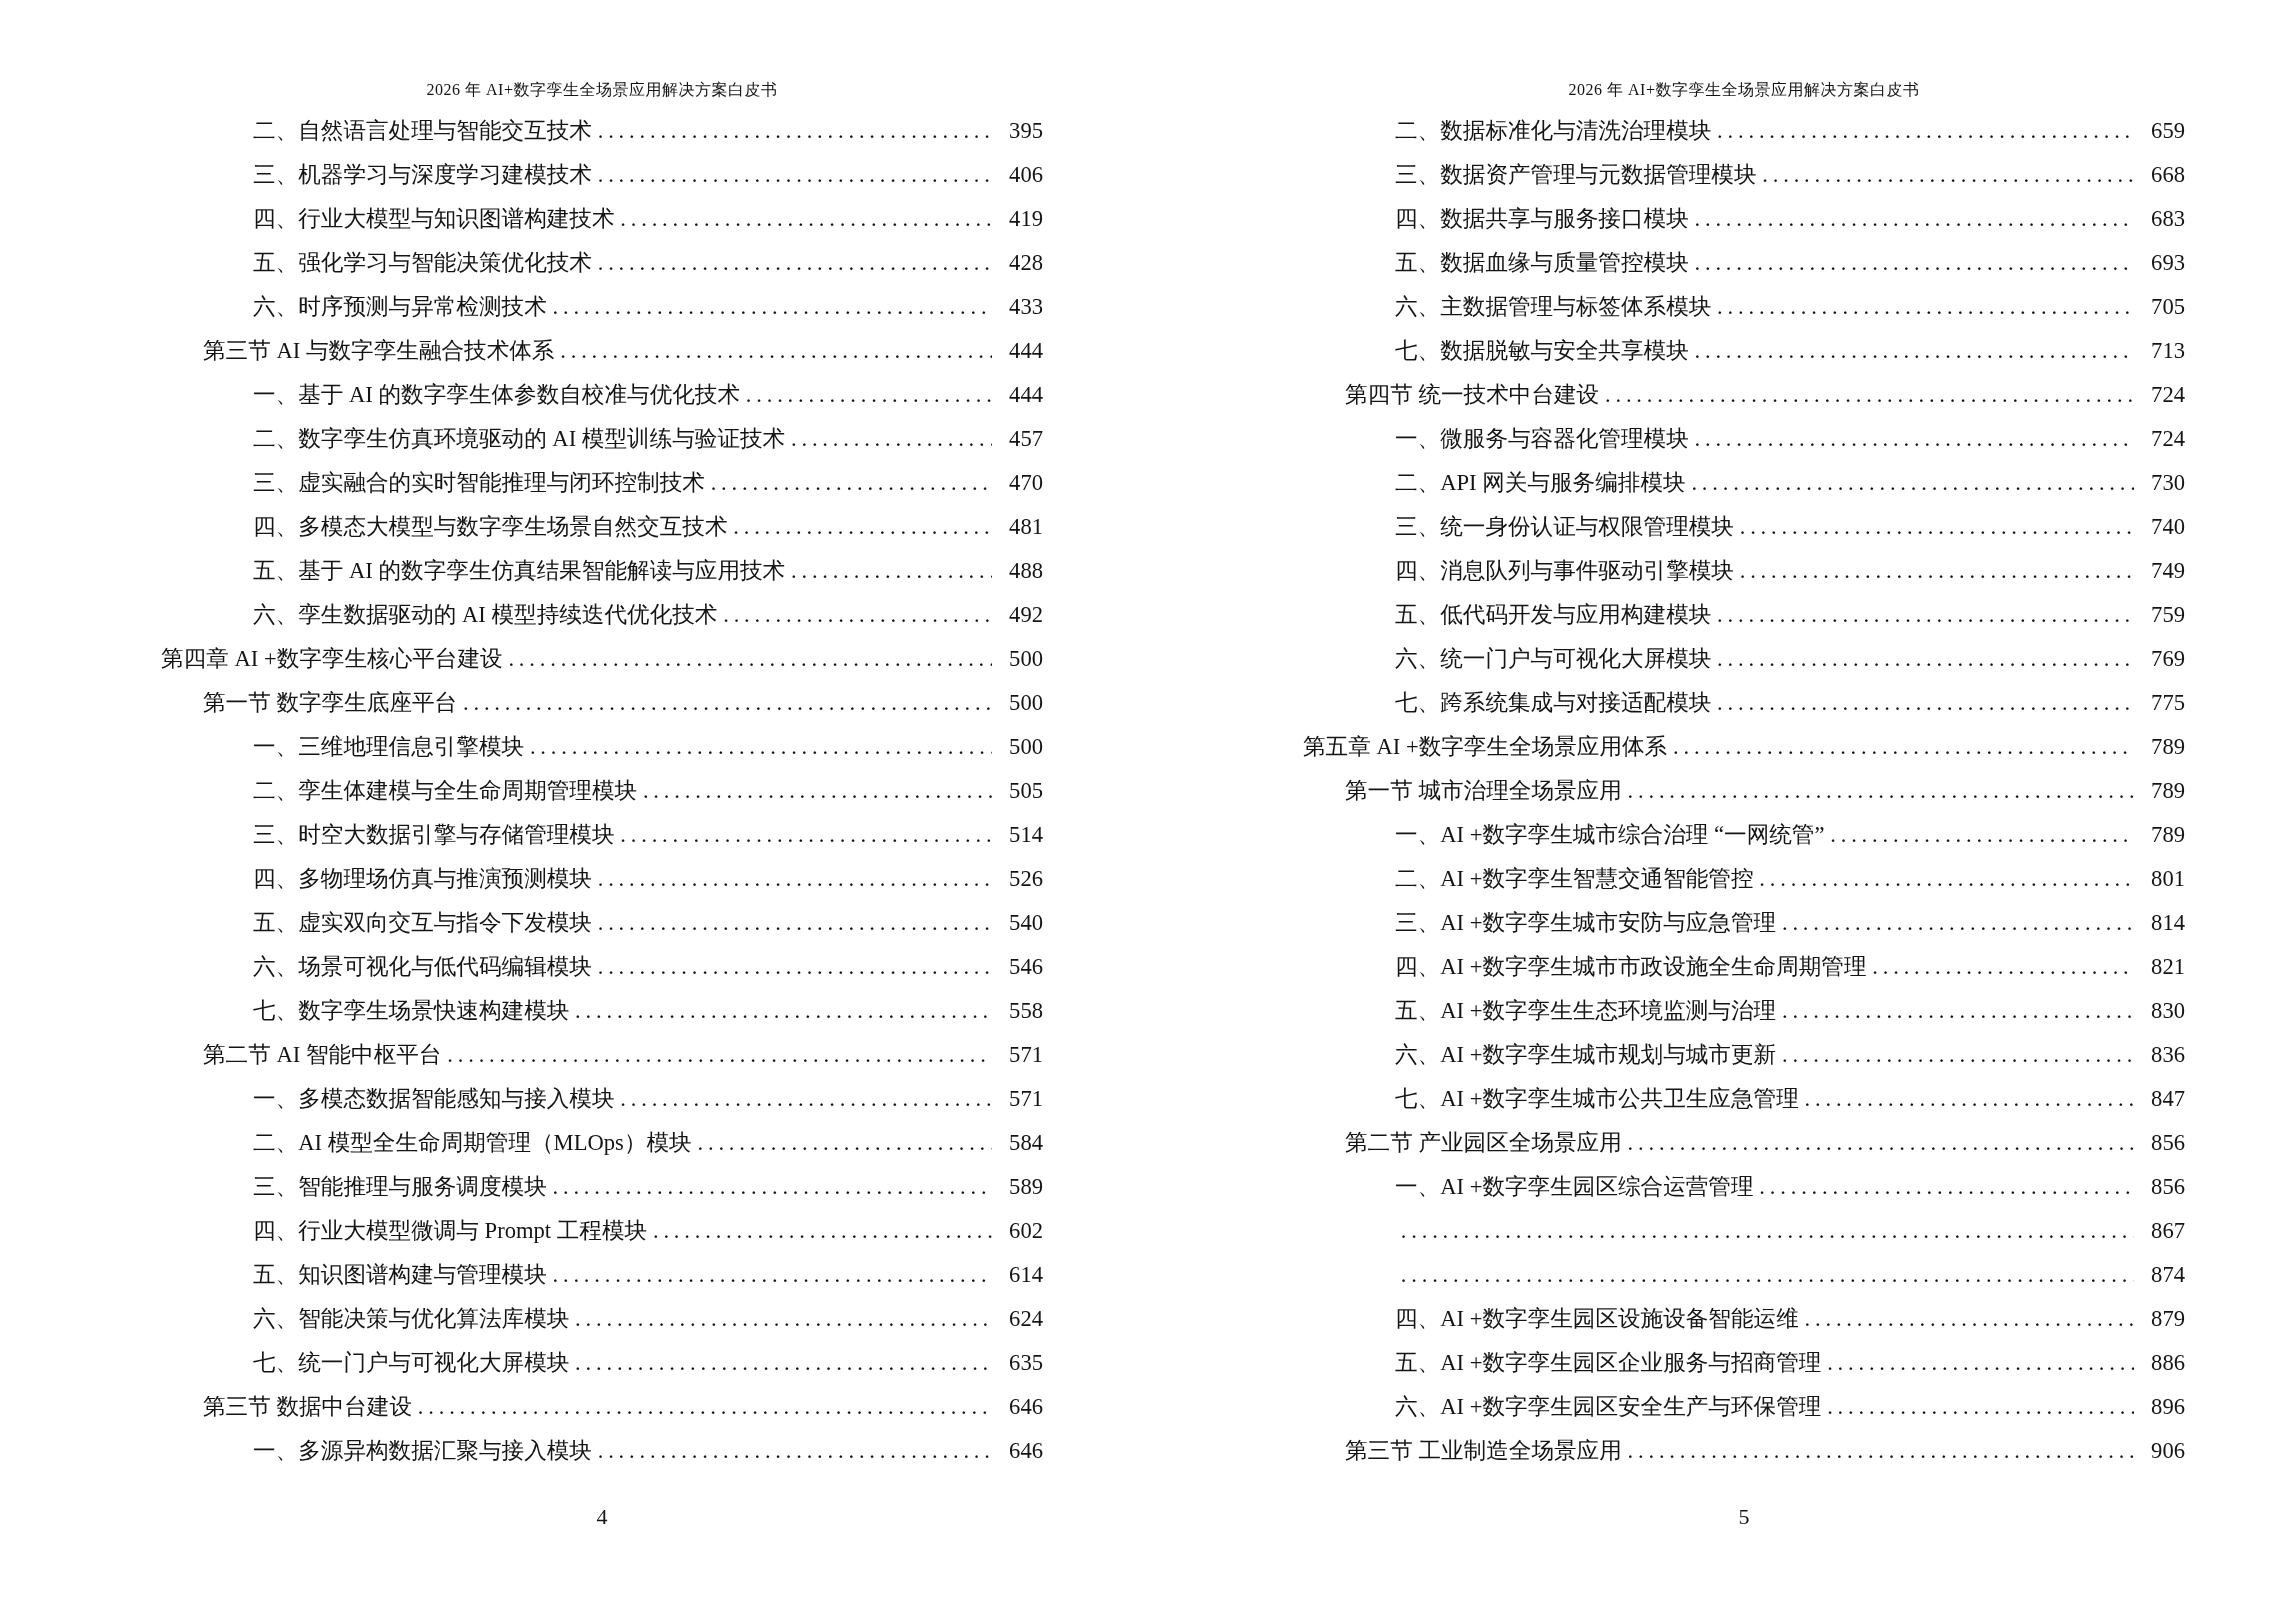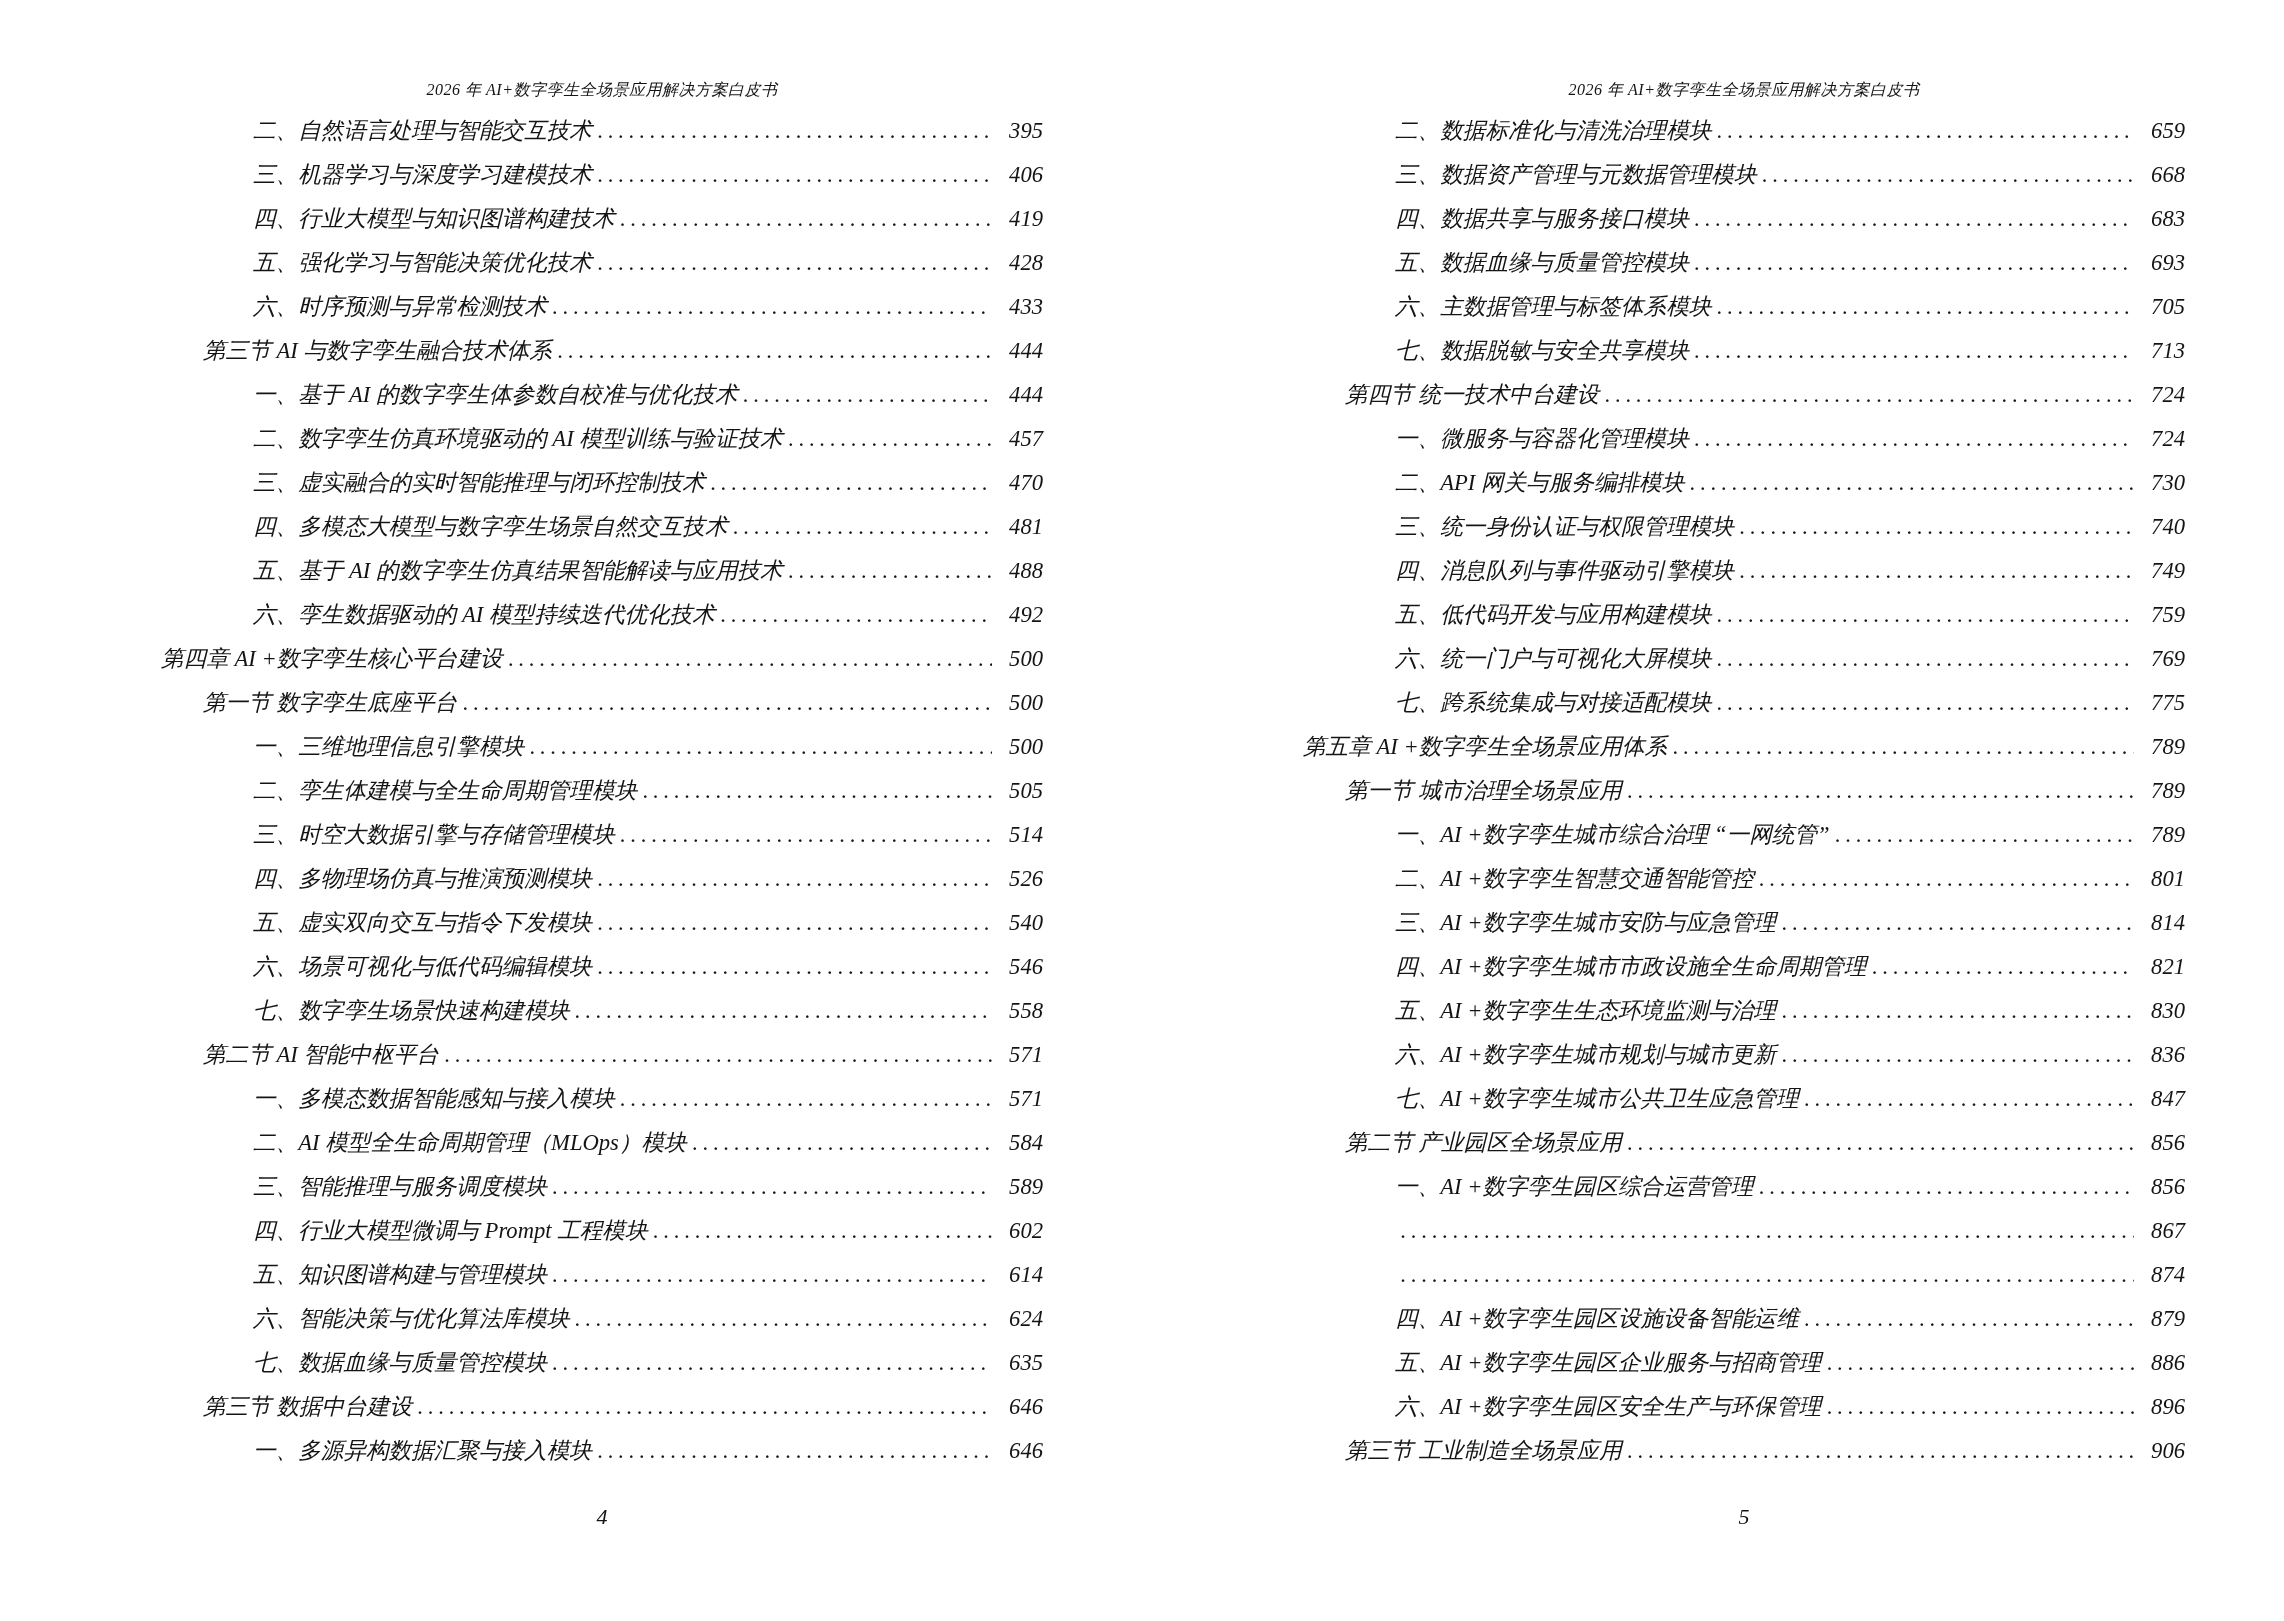--- a/index.html
+++ b/index.html
@@ -18,21 +18,20 @@
     position: relative;
     width: 2284px;
     height: 1622px;
     display: flex;
   }
   .page {
     position: relative;
     width: 1142px;
     height: 1622px;
     background: #ffffff;
-    font-style: italic;
   }
   .page-header {
     position: absolute;
     top: 80px;
     left: 161px;
     right: 99px;
     text-align: center;
     font-size: 16px;
     letter-spacing: 0.5px;
     white-space: nowrap;
@@ -227,21 +226,21 @@
           <span class="toc-label">五、知识图谱构建与管理模块</span>
           <span class="toc-leader">................................................................................................................................................................</span>
           <span class="toc-page">614</span>
         </div>
         <div class="toc-row level-item">
           <span class="toc-label">六、智能决策与优化算法库模块</span>
           <span class="toc-leader">................................................................................................................................................................</span>
           <span class="toc-page">624</span>
         </div>
         <div class="toc-row level-item">
-          <span class="toc-label">七、数据血缘与质量管控模块</span>
+          <span class="toc-label">七、统一门户与可视化大屏模块</span>
           <span class="toc-leader">................................................................................................................................................................</span>
           <span class="toc-page">635</span>
         </div>
         <div class="toc-row level-section">
           <span class="toc-label">第三节 数据中台建设</span>
           <span class="toc-leader">................................................................................................................................................................</span>
           <span class="toc-page">646</span>
         </div>
         <div class="toc-row level-item">
           <span class="toc-label">一、多源异构数据汇聚与接入模块</span>

